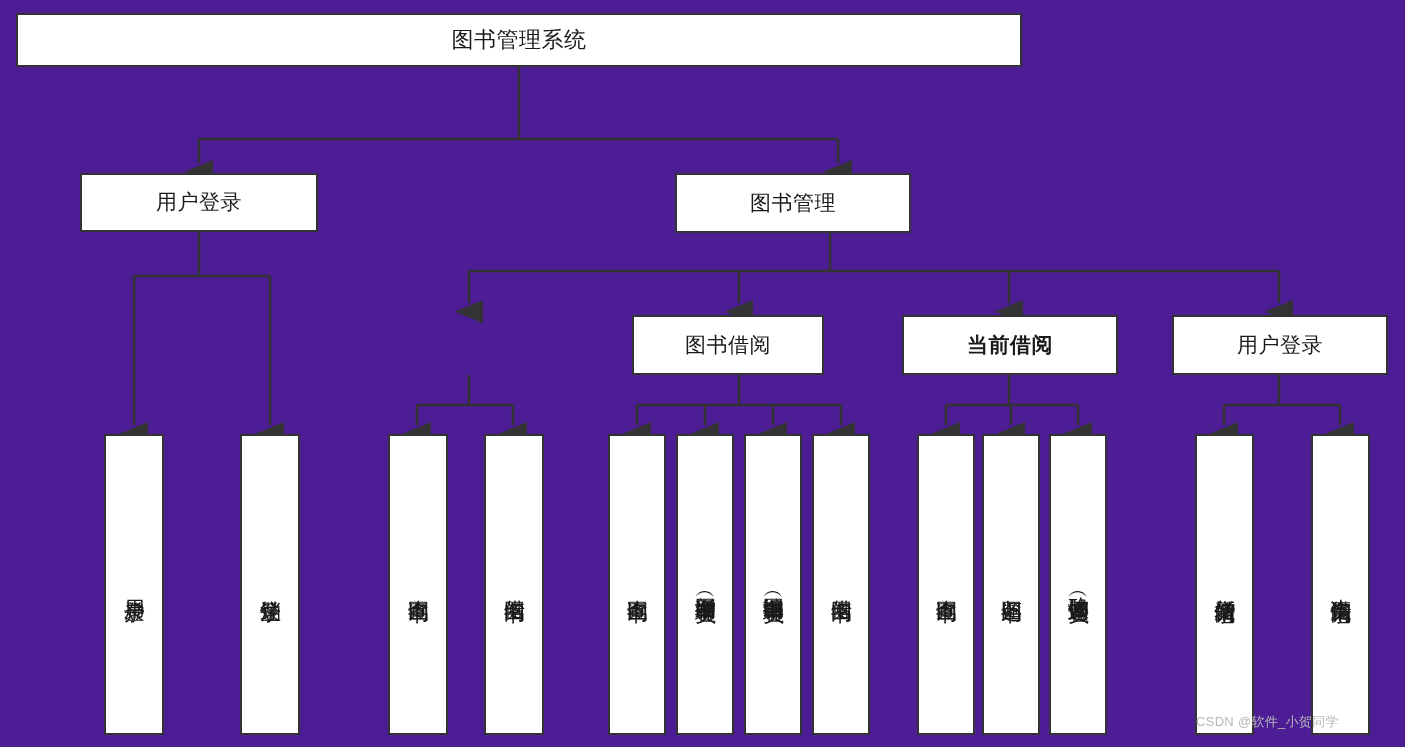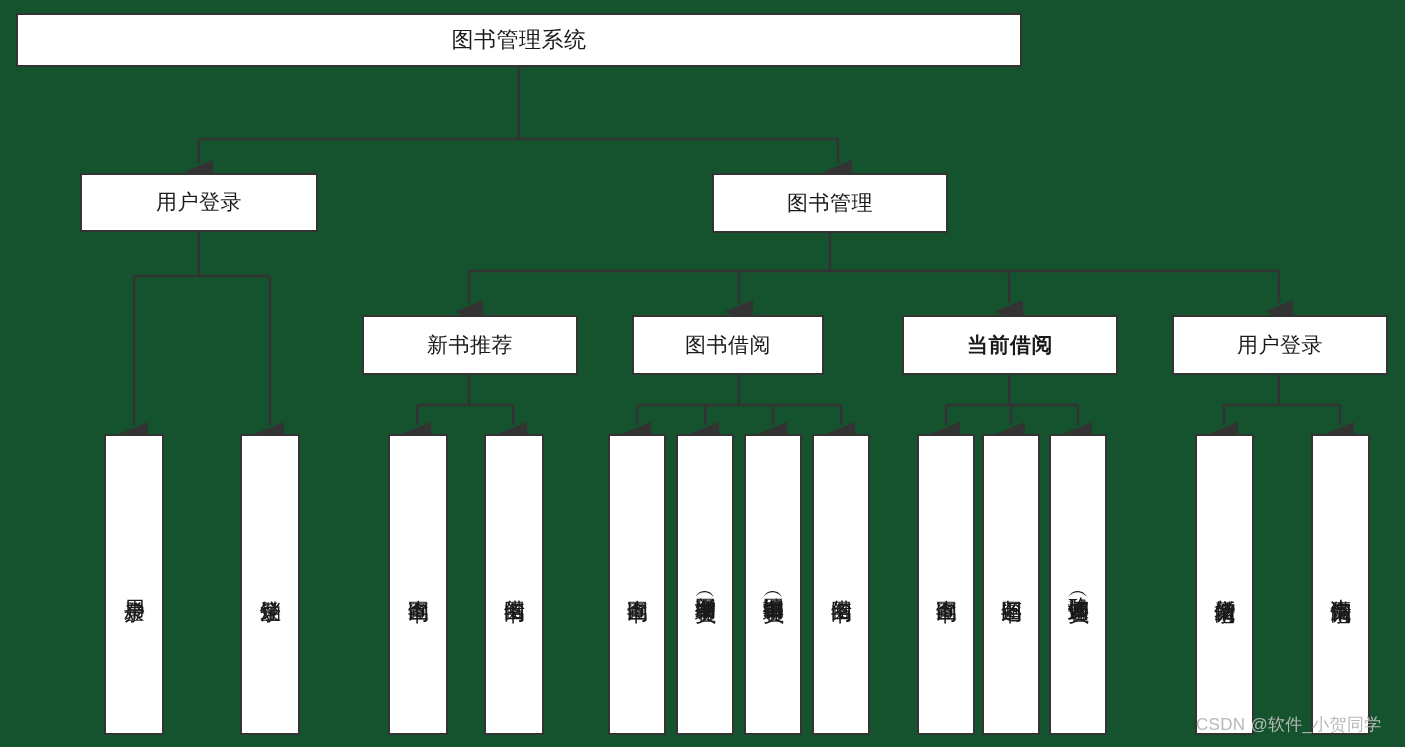--- a/index.html
+++ b/index.html
@@ -7,21 +7,21 @@
     padding: 0;
     background: #ffffff;
   }
   body {
     font-family: "Liberation Sans", "DejaVu Sans", sans-serif;
   }
   #canvas {
     position: relative;
     width: 1405px;
     height: 747px;
-    background: #14532d;
+    background: #4c1d95;
     overflow: hidden;
   }
   svg.edges {
     position: absolute;
     left: 0;
     top: 0;
     width: 1405px;
     height: 747px;
     pointer-events: none;
   }
@@ -59,21 +59,21 @@
     text-orientation: upright;
     font-size: 21px;
     line-height: 1.28;
     letter-spacing: 1px;
     max-height: 272px;
   }
   .watermark {
     position: absolute;
     left: 1196px;
     top: 713px;
-    font-size: 17px;
+    font-size: 13px;
     color: #b8b8b8;
     white-space: nowrap;
     letter-spacing: 0.3px;
   }
 </style>
 </head>
 <body>
 
 <div id="canvas">
 
@@ -127,27 +127,24 @@
     </g>
   </svg>
 
   <div class="node horiz root" style="left:16px; top:13px; width:1006px; height:54px;">
     <span class="lbl">图书管理系统</span>
   </div>
 
   <div class="node horiz" style="left:80px; top:173px; width:238px; height:59px;">
     <span class="lbl">用户登录</span>
   </div>
-  <div class="node horiz" style="left:712px; top:173px; width:236px; height:60px;">
+  <div class="node horiz" style="left:675px; top:173px; width:236px; height:60px;">
     <span class="lbl">图书管理</span>
   </div>
 
-  <div class="node horiz" style="left:362px; top:315px; width:216px; height:60px;">
-    <span class="lbl">新书推荐</span>
-  </div>
   <div class="node horiz" style="left:632px; top:315px; width:192px; height:60px;">
     <span class="lbl">图书借阅</span>
   </div>
   <div class="node horiz" style="left:902px; top:315px; width:216px; height:60px;font-weight:bold;">
     <span class="lbl">当前借阅</span>
   </div>
   <div class="node horiz" style="left:1172px; top:315px; width:216px; height:60px;">
     <span class="lbl">用户登录</span>
   </div>
 

